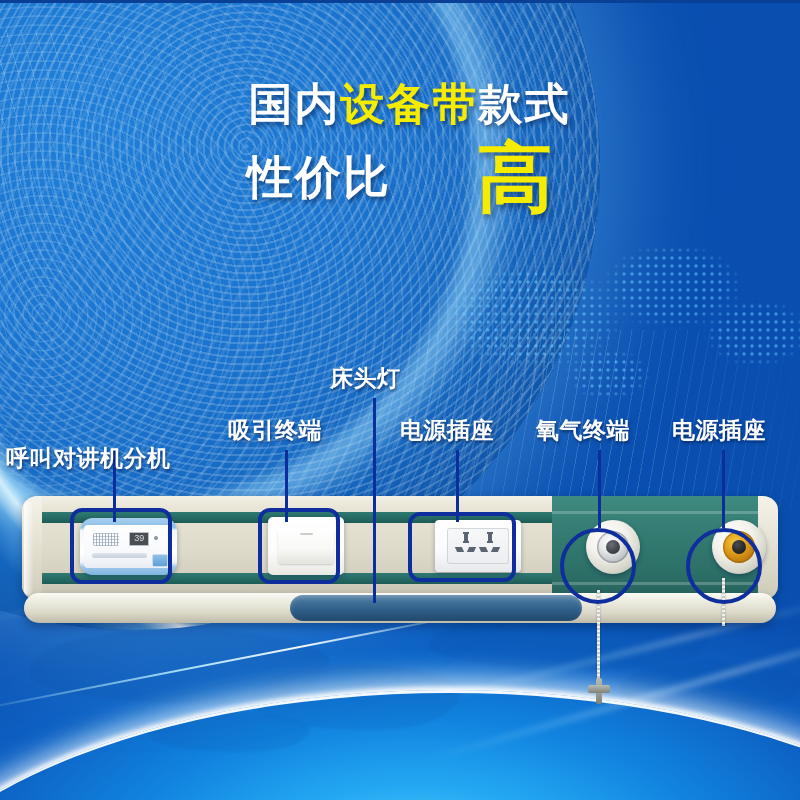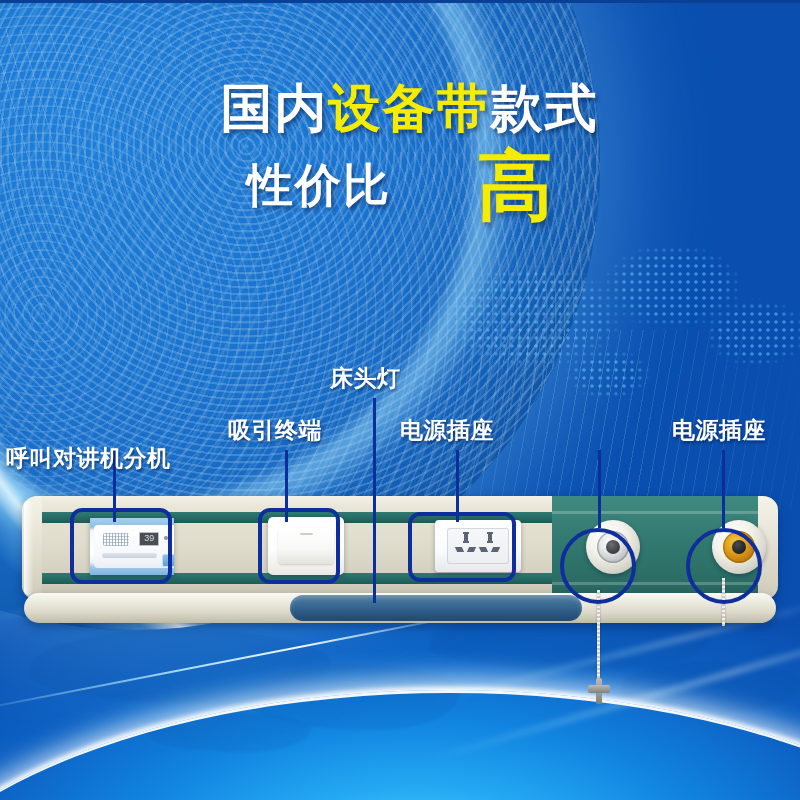--- a/index.html
+++ b/index.html
@@ -146,21 +146,21 @@
 
   
   .headline {
     position: absolute;
     left: 0; top: 82px;
     width: 800px;
     text-align: center;
     z-index: 20;
   }
   .hl-line1 {
-    font-size: 52px;
+    font-size: 44px;
     font-weight: bold;
     letter-spacing: 2px;
     line-height: 1;
     white-space: nowrap;
     text-shadow: 2px 3px 4px rgba(0,25,70,0.55);
     margin-left: 19px;
   }
   .hl-line2 {
     margin-top: 16px;
     display: flex;
@@ -275,23 +275,23 @@
     box-shadow: inset 0 2px 4px rgba(255,255,255,0.18);
   }
   .rail-seam {
     position: absolute; top: 100px; width: 2px; height: 22px;
     background: rgba(120,125,115,0.45);
   }
 
   
   .intercom {
     position: absolute;
-    left: 68px; top: 22px;
-    width: 84px; height: 57px;
-    border-radius: 1px;
+    left: 58px; top: 22px;
+    width: 97px; height: 57px;
+    border-radius: 13px;
     background: linear-gradient(180deg, #a9cfee 0%, #8dbfe6 16%, #f4f7fa 22%, #ffffff 60%, #eef3f8 78%, #9cc7ea 86%, #7fb5de 100%);
     box-shadow: 0 2px 5px rgba(0,20,60,0.3);
     overflow: hidden;
   }
   .ic-face {
     position: absolute; left: 4px; top: 7px;
     width: 88px; height: 43px; border-radius: 4px;
     background: linear-gradient(180deg, #ffffff 0%, #f6f8fb 70%, #e9eef4 100%);
   }
   .ic-grille {
@@ -504,20 +504,21 @@
   <div class="leader" style="left:285px; top:450px; height:72px;"></div>
   <div class="leader" style="left:373px; top:398px; height:205px;"></div>
   <div class="leader" style="left:456px; top:450px; height:72px;"></div>
   <div class="leader" style="left:598px; top:450px; height:78px;"></div>
   <div class="leader" style="left:722px; top:450px; height:78px;"></div>
 
   <div class="callout" style="left:6px;   top:415px;margin-top:28px;">呼叫对讲机分机</div>
   <div class="callout" style="left:228px; top:415px;">吸引终端</div>
   <div class="callout" style="left:330px; top:363px;">床头灯</div>
   <div class="callout" style="left:400px; top:415px;">电源插座</div>
+  <div class="callout" style="left:536px; top:415px;">氧气终端</div>
   <div class="callout" style="left:672px; top:415px;">电源插座</div>
 
   <div id="bar">
 
     <div class="bar-body">
       <div class="bar-stripe stripe-top"></div>
       <div class="bar-stripe stripe-bot"></div>
       <div class="bar-green-panel"></div>
       <div class="bar-endcap cap-l"></div>
       <div class="bar-endcap cap-r"></div>

